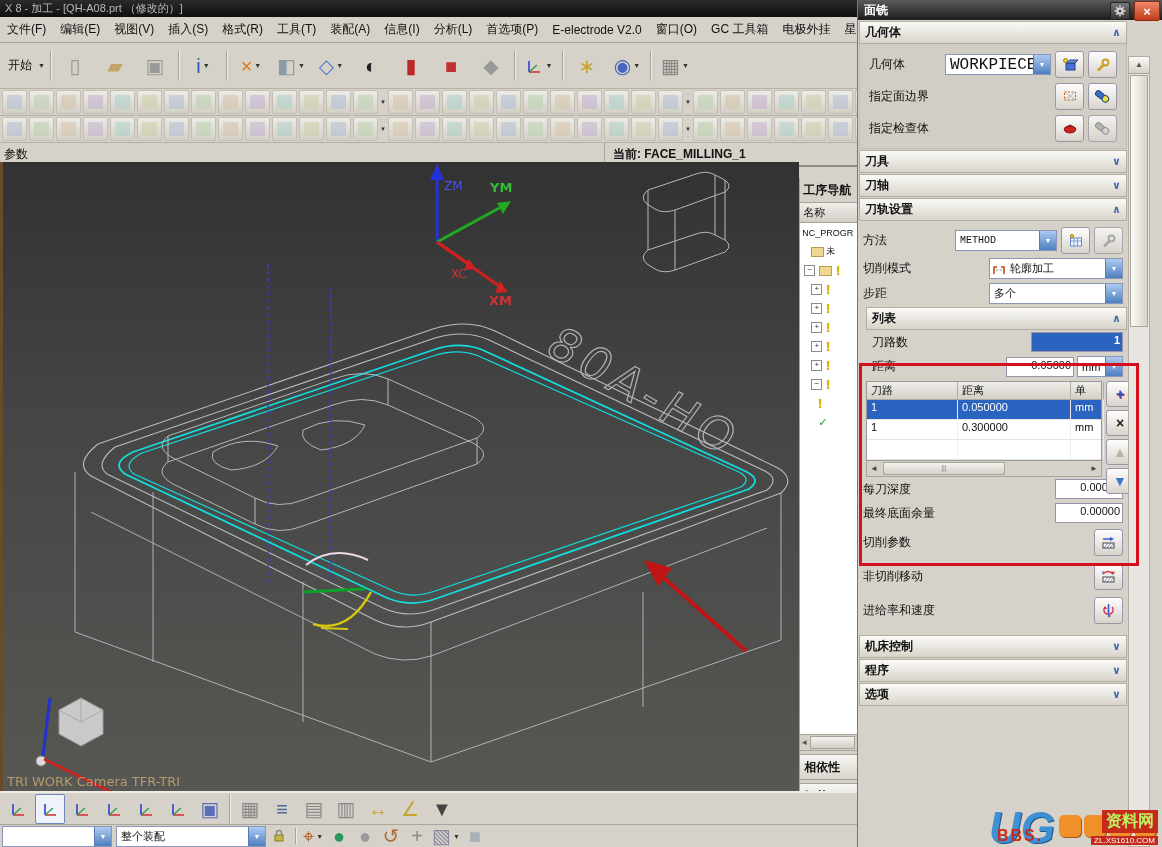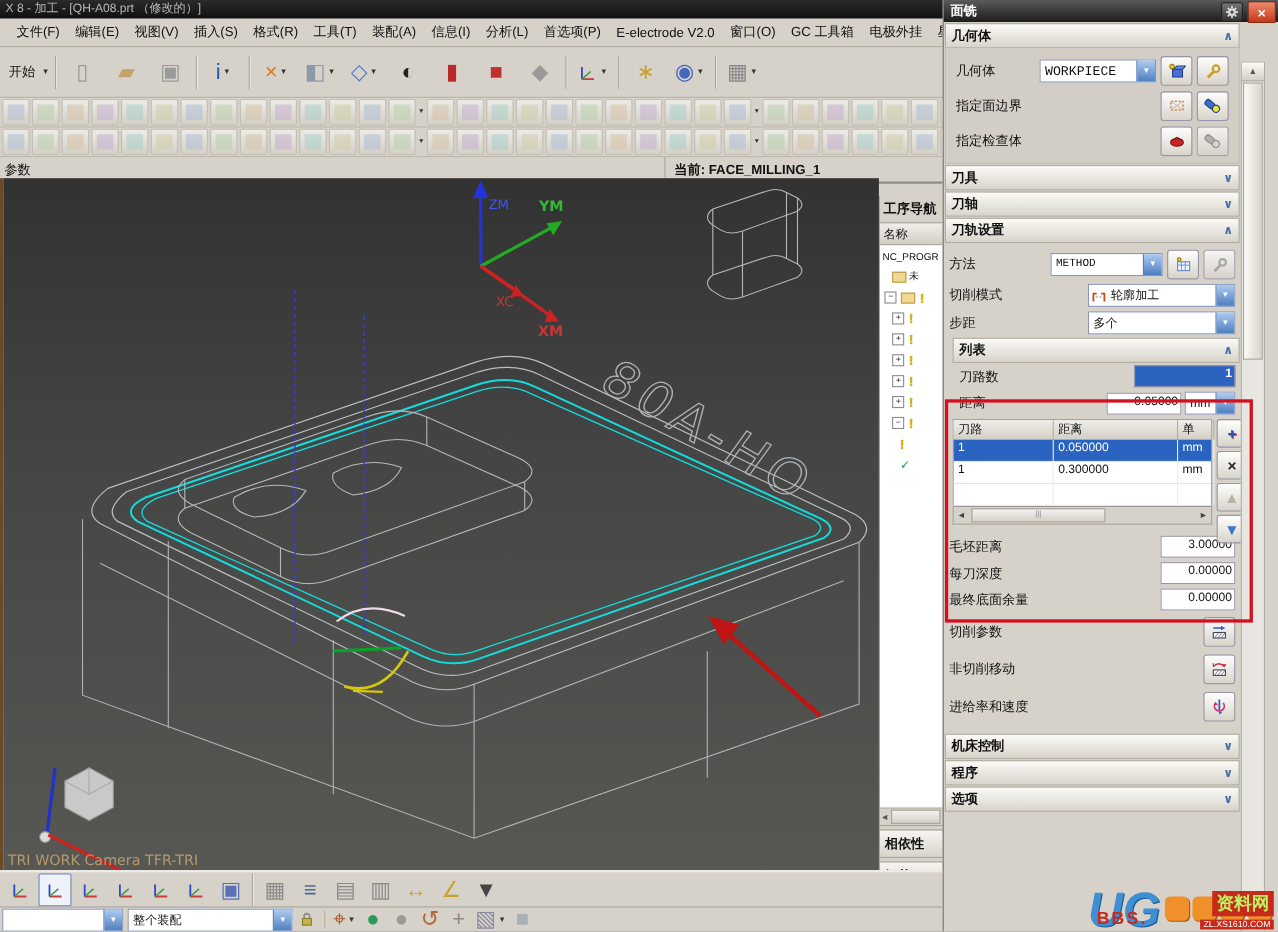--- a/index.html
+++ b/index.html
@@ -1,21 +1,21 @@
 <!DOCTYPE html>
 <html><head>
 <meta charset="utf-8">
 <style>
   html,body{margin:0;padding:0;background:#777;}
   .screen{position:relative;width:1162px;height:847px;overflow:hidden;background:#d6d2c9;
           font-family:"Liberation Sans","DejaVu Sans",sans-serif;font-size:12px;color:#111;}
   
   .titlebar{height:17px;background:linear-gradient(#2a2a2a,#101010);color:#b9b9b9;font-size:11px;
             line-height:17px;padding-left:5px;white-space:nowrap;overflow:hidden;}
-  .menubar{height:25px;display:flex;align-items:center;padding:0 8px;background:#d6d2c9;
+  .menubar{height:25px;display:flex;align-items:center;padding:0 0;background:#d6d2c9;
            border-bottom:1px solid #a9a59a;white-space:nowrap;overflow:hidden;}
   .menu-item{padding:3px 7px;cursor:default;}
   
   .tb1{height:45px;display:flex;align-items:center;padding:0 2px;border-bottom:1px solid #b5b1a6;background:#d6d2c9;overflow:hidden;}
   .icon-btn{height:36px;min-width:36px;display:flex;align-items:center;justify-content:center;
             border:1px solid transparent;border-radius:2px;margin:0 1px;position:relative;}
   .icon-btn .glyph{font-size:20px;line-height:1;}
   .icon-btn .tlabel{font-size:12px;padding:0 4px;}
   .caret{font-size:7px;color:#333;margin-left:2px;}
   .caret.sm{font-size:6px;margin:0 1px;}
@@ -556,21 +556,21 @@
     <div class="dbody">
 
       <div class="sec">
         <span>几何体</span>
         <span class="chev">∧</span>
       </div>
       <div class="panel">
         <div class="drow" style="padding-top:5px">
           <span class="lbl">几何体</span>
           <span class="dd" style="width:104px">
-            <span class="ddval" style="font-family:'Liberation Mono',monospace;font-size:12px">WORKPIECE</span>
+            <span class="ddval" style="font-family:'Liberation Mono',monospace;font-size:16px">WORKPIECE</span>
             <span class="ddb">▼</span>
           </span>
           <span class="ibtn">
             <svg width="16" height="16" viewBox="0 0 16 16">
                 <rect x="4" y="6" width="9" height="7" fill="#4a6fd0" stroke="#23408a"></rect>
                 <path d="M4 6 L8 3 L16 3 L13 6 Z" fill="#6a8fe0" stroke="#23408a"></path>
                 <circle cx="3.5" cy="3.5" r="2" fill="#f0d040" stroke="#a08010"></circle>
               </svg>
           </span>
           <span class="ibtn">
@@ -720,24 +720,20 @@
           <span style="margin-left:auto;padding:0 3px">►</span>
         </div>
         <div class="sidebtns">
           <span class="sbtn" style="color:#2255cc;text-shadow:1px 1px 0 #cc3333">+</span>
           <span class="sbtn" style="color:#222">×</span>
           <span class="sbtn" style="color:#b8b4aa">▲</span>
           <span class="sbtn" style="color:#3a78c8">▼</span>
         </div>
       </div>
 
-      <div class="drow" style="margin-top:10px;padding-top:0">
-        <span class="lbl">毛坯距离</span>
-        <span class="nf" style="width:62px">3.00000</span>
-      </div>
       <div class="drow">
         <span class="lbl">每刀深度</span>
         <span class="nf" style="width:62px">0.00000</span>
       </div>
       <div class="drow">
         <span class="lbl">最终底面余量</span>
         <span class="nf" style="width:62px">0.00000</span>
       </div>
 
       <div class="drow" style="height:30px">

